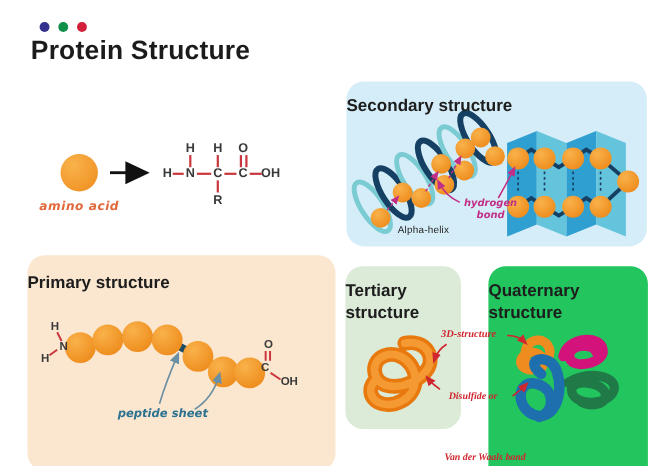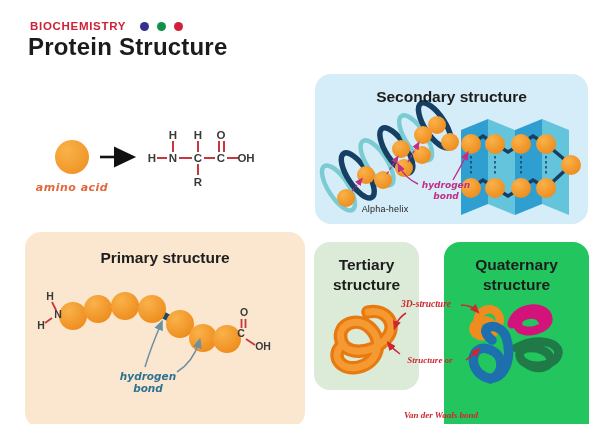--- a/index.html
+++ b/index.html
@@ -24,21 +24,21 @@
   .atom{position:absolute;transform:translate(-50%,-50%);font-size:11.5px;font-weight:bold;
         color:#3a3a3a;white-space:nowrap;}
   .bond-h{position:absolute;height:2px;background:#c9363c;}
   .bond-v{position:absolute;width:2px;background:#c9363c;}
   
   .panel{position:absolute;border-radius:16px;}
   .panel-secondary{left:315px;top:74px;width:273px;height:150px;background:#d5edf8;}
   .panel-primary{left:25px;top:232px;width:280px;height:196px;background:#fbe7d0;}
   .panel-tertiary{left:314px;top:242px;width:105px;height:148px;background:#dcead8;}
   .panel-quaternary{left:444px;top:242px;width:145px;height:199px;background:#22c55e;}
-  .panel-title{position:relative;text-align:center;font-weight:bold;font-size:15.5px;
+  .panel-title{position:relative;font-weight:bold;font-size:15.5px;
                color:#1d1d1d;padding-top:13px;line-height:1.3;z-index:2;}
   .panel-primary .panel-title{padding-top:16px;}
   .panel svg{position:absolute;}
   .caption{position:absolute;text-align:center;font-size:9px;color:#222;letter-spacing:0.2px;}
   .hand{font-family:"DejaVu Sans",sans-serif;font-style:italic;font-weight:bold;}
   .hb-label{position:absolute;left:100px;top:106px;width:62px;text-align:center;
             font-size:9px;line-height:1.25;color:#c12e86;}
   .peptide-label{position:absolute;left:81px;top:138px;width:84px;text-align:center;
                  font-size:10.5px;color:#2d7291;}
   
@@ -47,21 +47,20 @@
   .anno-ds1{left:394px;top:355px;width:72px;font-size:9px;}
   .anno-ds2{left:391px;top:368px;width:100px;font-size:9px;margin-top:42px;}
   .overlay{position:absolute;left:0;top:0;z-index:5;pointer-events:none;}
 </style>
 </head>
 <body>
 
 <div class="stage">
 
   <div class="kicker-row">
-    <span class="kicker">BIOCHEMISTRY</span>
     <span class="dot dot-navy"></span>
     <span class="dot dot-green"></span>
     <span class="dot dot-red"></span>
   </div>
   <div class="main-title">Protein Structure</div>
 
   <div class="amino-circle"></div>
   <div class="amino-label hand">amino acid</div>
 
   <div class="chem">
@@ -205,21 +204,21 @@
         <line x1="216.5" y1="87" x2="216.5" y2="96"></line>
         <line x1="220.5" y1="87" x2="220.5" y2="96"></line>
         <line x1="221" y1="107" x2="230" y2="113"></line>
       </g>
 
       <g stroke="#6b8fa3" stroke-width="1.5" fill="none">
         <path d="M120,135 Q126,115 136,92" marker-end="url(#gaP)"></path>
         <path d="M152,140 Q168,130 174,110" marker-end="url(#gaP)"></path>
       </g>
     </svg>
-    <div class="peptide-label hand">hydrogen bond</div>
+    <div class="peptide-label hand">peptide sheet</div>
   </div>
 
   <div class="panel panel-tertiary">
     <div class="panel-title">
       <div>Tertiary</div>
       <div>structure</div>
     </div>
     <svg width="86" height="80" viewBox="0 0 86 80" style="left:10px;top:60px">
       <path d="M44,10 C63,6 75,24 61,38 C47,52 21,54 17,38 C13,22 33,14 46,26 C59,38 55,60 35,65 C17,69 7,55 17,44" fill="none" stroke="#e8790f" stroke-width="13.5" stroke-linecap="round" stroke-linejoin="round"></path>
       <path d="M44,10 C63,6 75,24 61,38 C47,52 21,54 17,38 C13,22 33,14 46,26 C59,38 55,60 35,65 C17,69 7,55 17,44" fill="none" stroke="#f59a33" stroke-width="7" stroke-linecap="round" stroke-linejoin="round"></path>
@@ -235,21 +234,21 @@
       <g fill="none" stroke-linecap="round" stroke-linejoin="round">
         <path d="M24,34 C10,14 32,2 40,14 C48,26 28,42 18,34 C10,27 22,16 32,22 C40,27 36,38 28,36" stroke="#ef8c1f" stroke-width="8.5"></path>
         <path d="M54,24 C58,6 88,4 90,18 C92,30 64,36 60,26 C56,14 80,10 84,20" stroke="#d4127c" stroke-width="9"></path>
         <path d="M58,48 C78,36 104,42 100,55 C96,68 66,70 62,57 C58,44 88,46 92,57 C96,68 76,72 68,63" stroke="#1f7a48" stroke-width="8.5"></path>
         <path d="M34,40 C16,26 42,20 48,37 C56,60 44,84 27,77 C10,70 12,44 30,49 C48,54 46,76 32,79" stroke="#1d6fad" stroke-width="9.5"></path>
       </g>
     </svg>
   </div>
 
   <div class="anno anno-3d hand">3D-structure</div>
-  <div class="anno anno-ds1 hand">Structure or</div>
+  <div class="anno anno-ds1 hand">Disulfide or</div>
   <div class="anno anno-ds2 hand">Van der Waals bond</div>
 
   <svg class="overlay" width="600" height="424" viewBox="0 0 600 424">
     <defs>
       <marker id="baO" markerWidth="9" markerHeight="9" refX="5" refY="4.5" orient="auto">
         <path d="M0,0.5 L8.5,4.5 L0,8.5 Z" fill="#111111"></path>
       </marker>
       <marker id="raO" markerWidth="7" markerHeight="7" refX="4" refY="3.5" orient="auto">
         <path d="M0,0.8 L6.5,3.5 L0,6.2 Z" fill="#d02630"></path>
       </marker>

